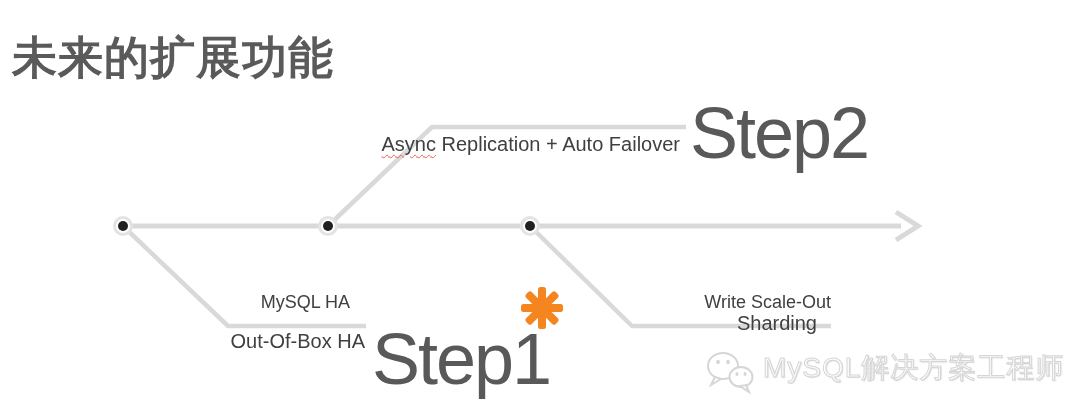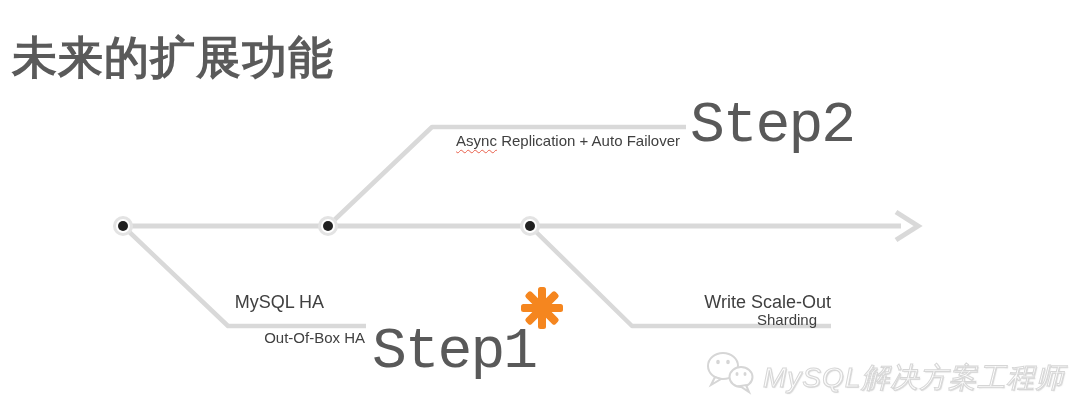--- a/index.html
+++ b/index.html
@@ -28,38 +28,38 @@
   .axis-line,.arrowhead,.connector{stroke:var(--line-gray,#D9D9D9);}
   .axis-line{stroke-width:5;}
   .arrowhead{stroke-width:5;fill:none;}
   .connector{stroke-width:4.5;fill:none;stroke-linejoin:round;}
   .dot-ring{fill:var(--dot-ring,#E3E3E3);}
   .dot-gap{fill:#fff;}
   .dot-core{fill:var(--dot-dark,#212121);}
 
   .lbl{position:absolute;z-index:2;color:var(--label-text,#404040);line-height:1.1;white-space:nowrap;}
   .lbl-main{font-size:18px;}
-  .lbl-sub{font-size:15px;}
+  .lbl-sub{font-size:20px;}
   .step-name{
     position:absolute;z-index:2;color:var(--step-text,#595959);
-    font-size:58px;line-height:1;letter-spacing:-2px;white-space:nowrap;font-family:Liberation Mono, monospace;
+    font-size:72px;line-height:1;letter-spacing:-2px;white-space:nowrap;
   }
   .squiggle{
     text-decoration:underline;
     text-decoration-style:wavy;
     text-decoration-color:var(--squiggle-red,#E8604C);
     text-decoration-thickness:1px;
     text-underline-offset:3px;
   }
   .asterisk{position:absolute;left:521px;top:287px;z-index:2;}
   .asterisk rect{fill:var(--accent-orange,#F5861F);}
 
   .watermark{
     position:absolute;left:703px;top:349px;z-index:3;
-    display:flex;align-items:flex-end;gap:6px;font-style:italic;
+    display:flex;align-items:flex-start;gap:6px;
   }
   .wechat{flex:0 0 auto;}
   .wechat .bubble{fill:#fff;stroke:var(--watermark-gray,#D6D6D6);stroke-width:2;}
   .wechat .eye{fill:var(--watermark-gray,#D6D6D6);stroke:none;}
   .watermark-text{
     font-size:28px;letter-spacing:1px;white-space:nowrap;
     color:rgba(255,255,255,0.82);
     -webkit-text-stroke:1px var(--watermark-gray,#D6D6D6);
     text-shadow:1px 1px 1px rgba(185,185,185,0.55);
   }
@@ -93,21 +93,21 @@
     <g>
       <circle class="dot-ring" cx="530" cy="226" r="10"></circle>
       <circle class="dot-gap" cx="530" cy="226" r="7"></circle>
       <circle class="dot-core" cx="530" cy="226" r="5"></circle>
     </g>
   </svg>
 
   <div class="lbl lbl-sub" style="right:400px;top:133px;"><span class="squiggle">Async</span><span> Replication + Auto Failover</span></div>
   <div class="step-name" style="left:690px;top:97px;">Step2</div>
 
-  <div class="lbl lbl-main" style="right:756px;top:293px;">MySQL HA</div>
+  <div class="lbl lbl-main" style="right:730px;top:293px;">MySQL HA</div>
   <div class="lbl lbl-sub" style="right:715px;top:330px;">Out-Of-Box HA</div>
   <div class="step-name" style="left:372px;top:295px;margin-top:28px;">Step1</div>
   <svg class="asterisk" width="42" height="42" viewBox="0 0 42 42">
     <rect x="17" y="0" width="8" height="42" rx="2.5"></rect>
     <rect x="17" y="0" width="8" height="42" rx="2.5" transform="rotate(45 21 21)"></rect>
     <rect x="17" y="0" width="8" height="42" rx="2.5" transform="rotate(90 21 21)"></rect>
     <rect x="17" y="0" width="8" height="42" rx="2.5" transform="rotate(135 21 21)"></rect>
   </svg>
 
   <div class="lbl lbl-main" style="right:249px;top:293px;">Write Scale-Out</div>

